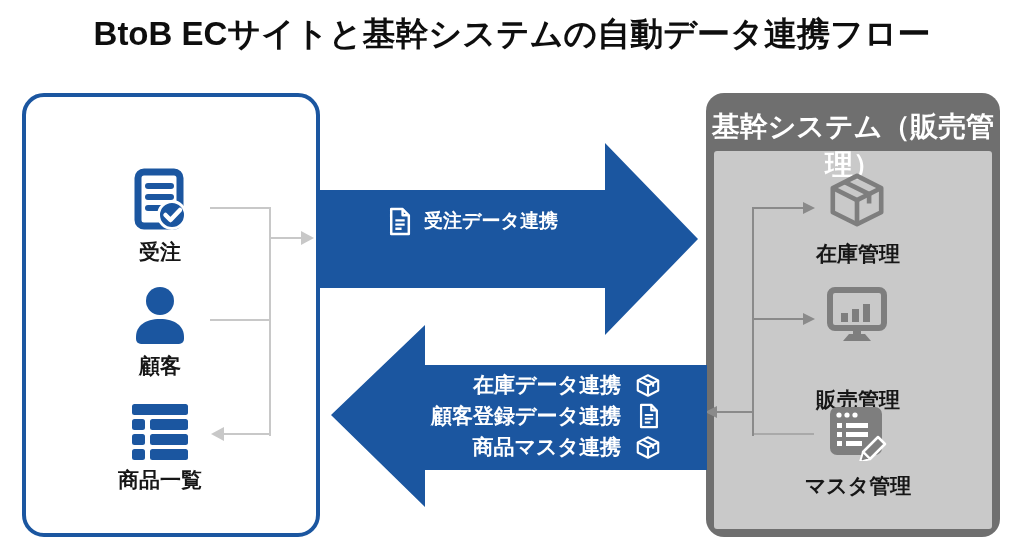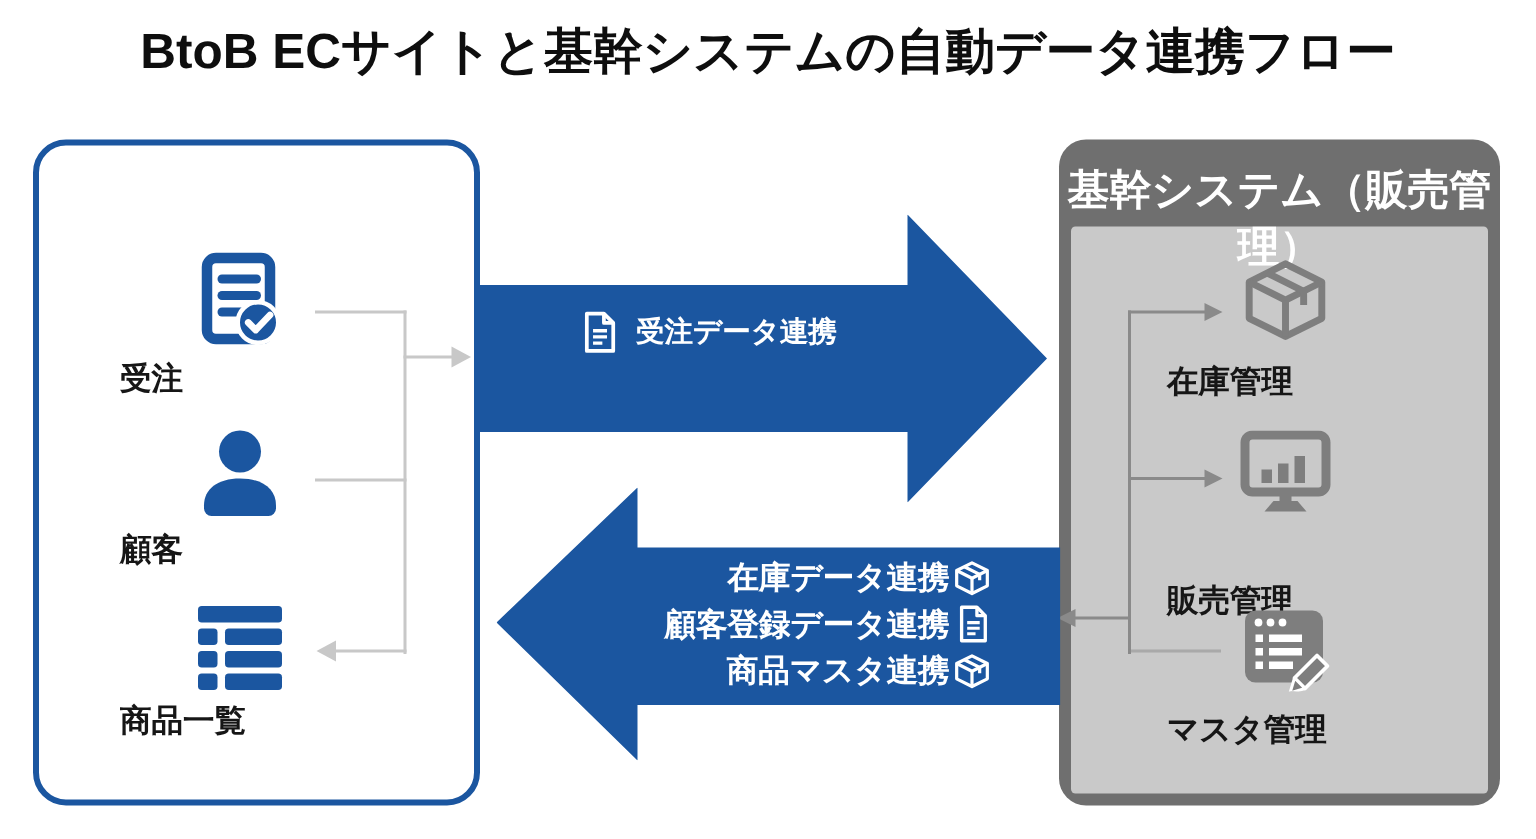--- a/index.html
+++ b/index.html
@@ -30,36 +30,36 @@
   .core-title{
     left:706px;top:108px;width:294px;text-align:center;
     font-size:28px;font-weight:800;color:#ffffff;
   }
   .core-panel{
     left:714px;top:151px;width:278px;height:378px;
     background:var(--panel-gray);border-radius:3px;
   }
   
   .item-label{
-    width:160px;font-size:21px;font-weight:700;color:#161616;
+    width:160px;text-align:center;font-size:21px;font-weight:700;color:#161616;
   }
   
   .flow-arrow{background:var(--accent-blue);}
   .arrow-right{
     left:318px;top:143px;width:380px;height:192px;
     clip-path:polygon(0px 47px,287px 47px,287px 0px,380px 96px,287px 192px,287px 145px,0px 145px);
   }
   .arrow-left{
     left:331px;top:325px;width:376px;height:182px;
     clip-path:polygon(376px 40px,94px 40px,94px 0px,0px 90px,94px 182px,94px 145px,376px 145px);
   }
   .flow-rows-right{left:66px;top:60px;}
   .flow-rows-left{left:88px;top:44px;width:244px;}
   .flow-row{display:flex;align-items:center;height:36px;gap:10px;color:#fff;}
-  .flow-row-l{display:flex;align-items:center;justify-content:flex-end;height:31px;color:#fff;}
+  .flow-row-l{display:flex;align-items:center;justify-content:flex-end;height:31px;gap:12px;color:#fff;}
   .flow-text{font-size:19px;font-weight:800;color:#fff;white-space:nowrap;}
   .flow-text-s{font-size:21px;font-weight:800;color:#fff;white-space:nowrap;}
   .icon-cell{width:30px;display:flex;justify-content:center;}
   
   .line-light{background:var(--connector-light);}
   .line-dark{background:var(--connector-dark);}
   .faint{opacity:.5;}
   .tri{width:0;height:0;}
   .tri-right-light{border-top:7px solid transparent;border-bottom:7px solid transparent;border-left:13px solid var(--connector-light);}
   .tri-left-light{border-top:7px solid transparent;border-bottom:7px solid transparent;border-right:13px solid var(--connector-light);}

